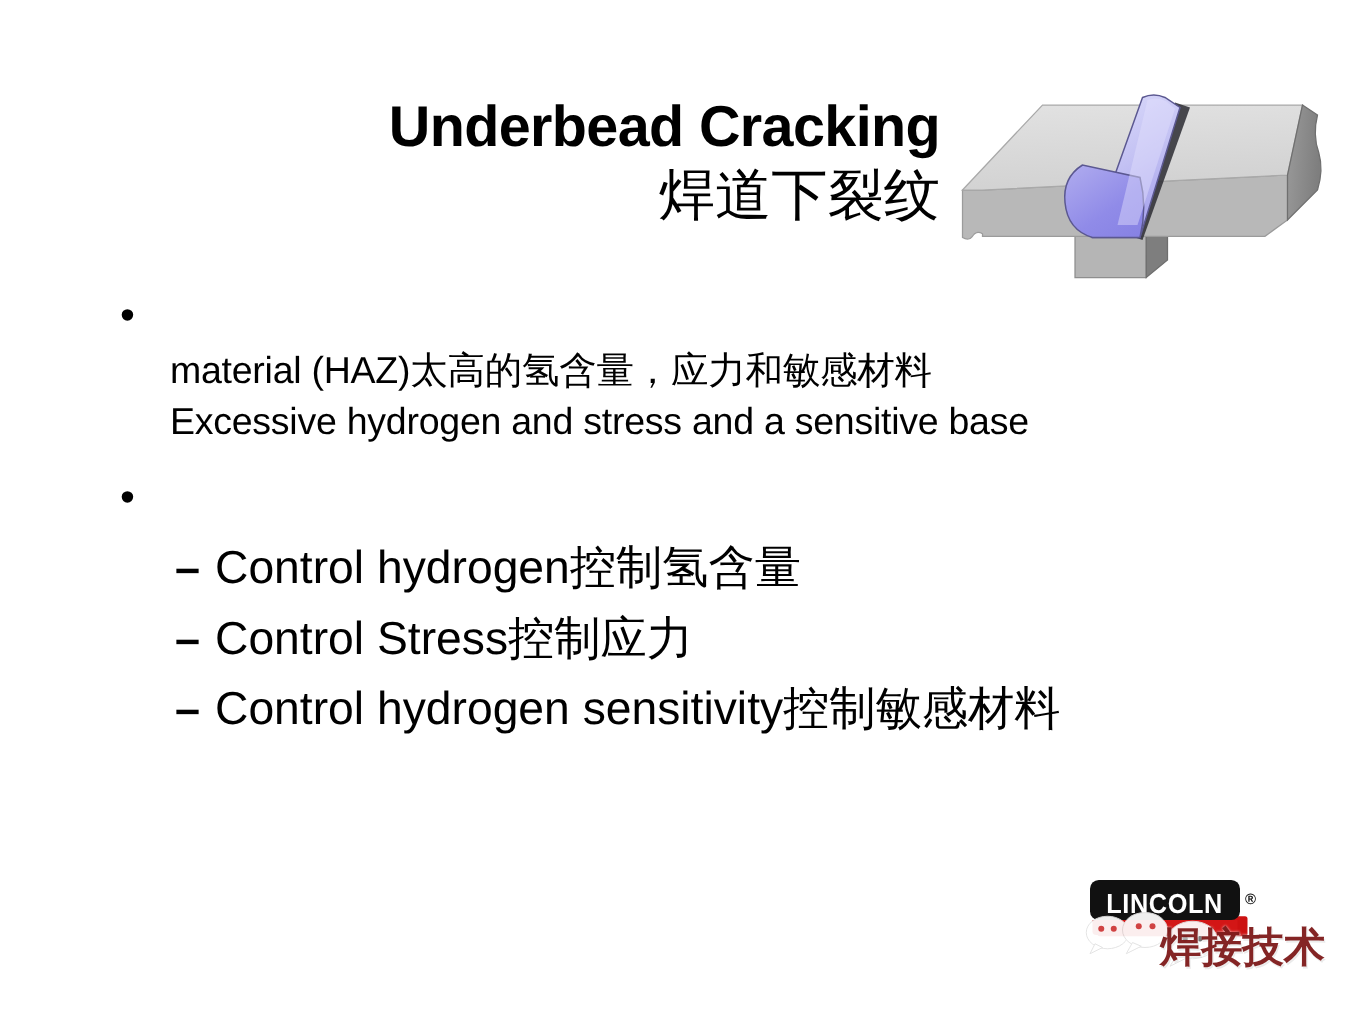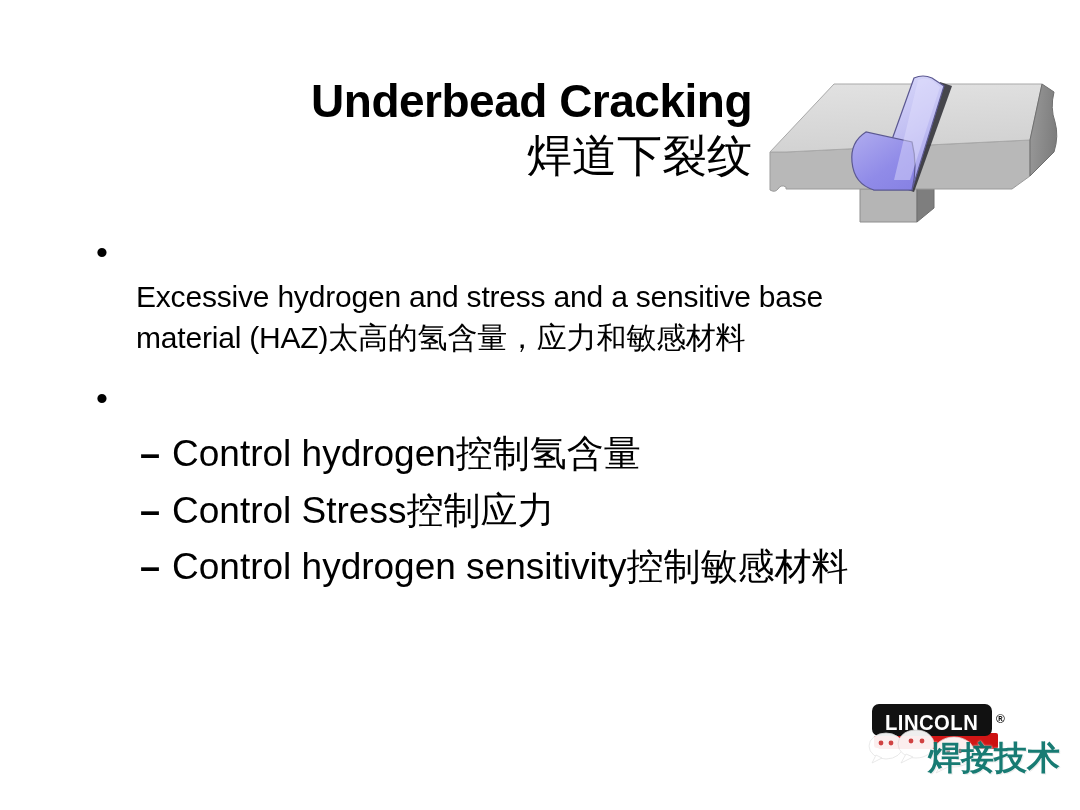--- a/index.html
+++ b/index.html
@@ -170,21 +170,21 @@
     top: 26px;
     width: 200px;
     height: 56px;
   }
   #watermark-text {
     position: absolute;
     left: 62px;
     top: 8px;
     font-size: 33px;
     font-weight: 700;
-    color: #0f766e;
+    color: #7f1d1d;
     white-space: nowrap;
     text-shadow:
       0 0 2px rgba(255,255,255,0.85),
       1px 1px 0 rgba(210,210,210,0.5);
     opacity: 0.96;
   }
 </style>
 </head>
 <body>
 
@@ -195,22 +195,22 @@
     <div id="title-zh">焊道下裂纹</div>
   </div>
 
   <div id="body">
 
     <div class="bullet-row sp-cause">
       <span class="bullet-mark">•</span>
     </div>
 
     <div class="para sp-para narrow">
+      <div>material (HAZ)太高的氢含量，应力和敏感材料</div>
       <div>Excessive hydrogen and stress and a sensitive base</div>
-      <div>material (HAZ)太高的氢含量，应力和敏感材料</div>
     </div>
 
     <div class="bullet-row sp-sol">
       <span class="bullet-mark">•</span>
     </div>
 
     <div class="sub-row sp-sub1">
       <span class="sub-mark">–</span>
       <span class="sub-text">Control hydrogen控制氢含量</span>
     </div>

